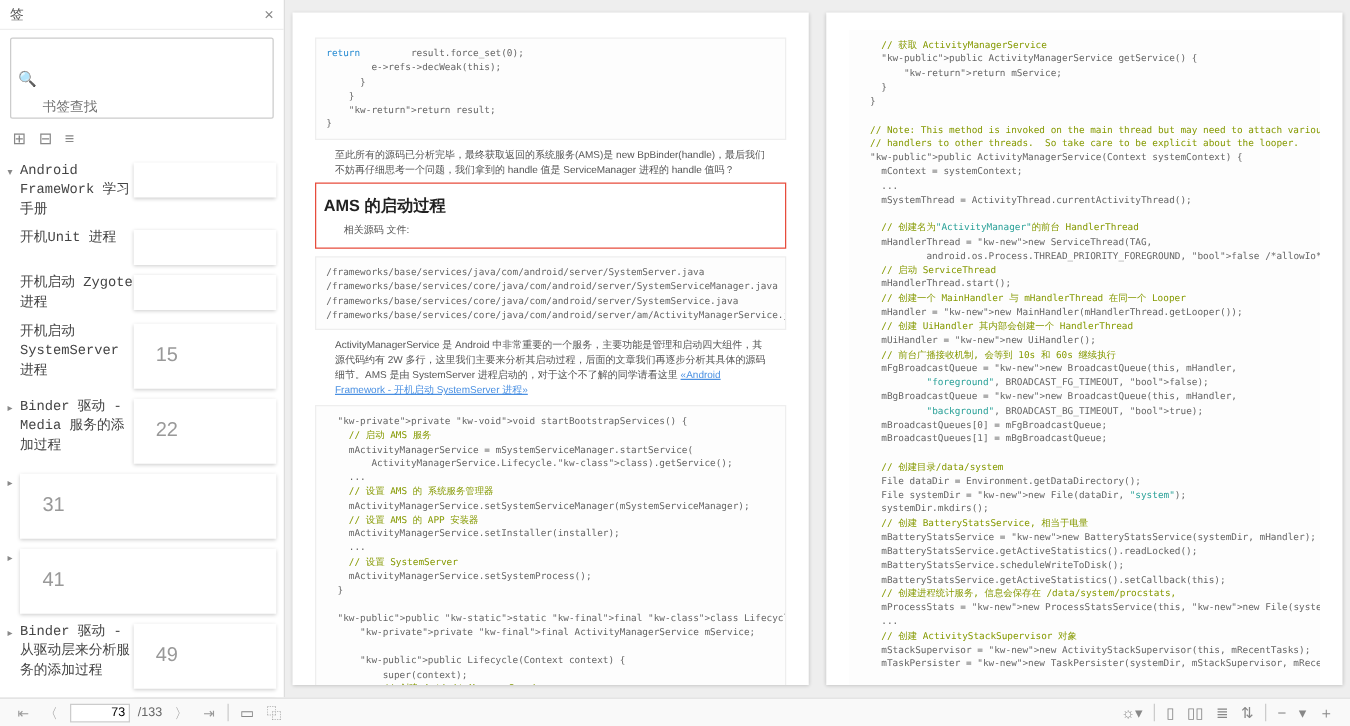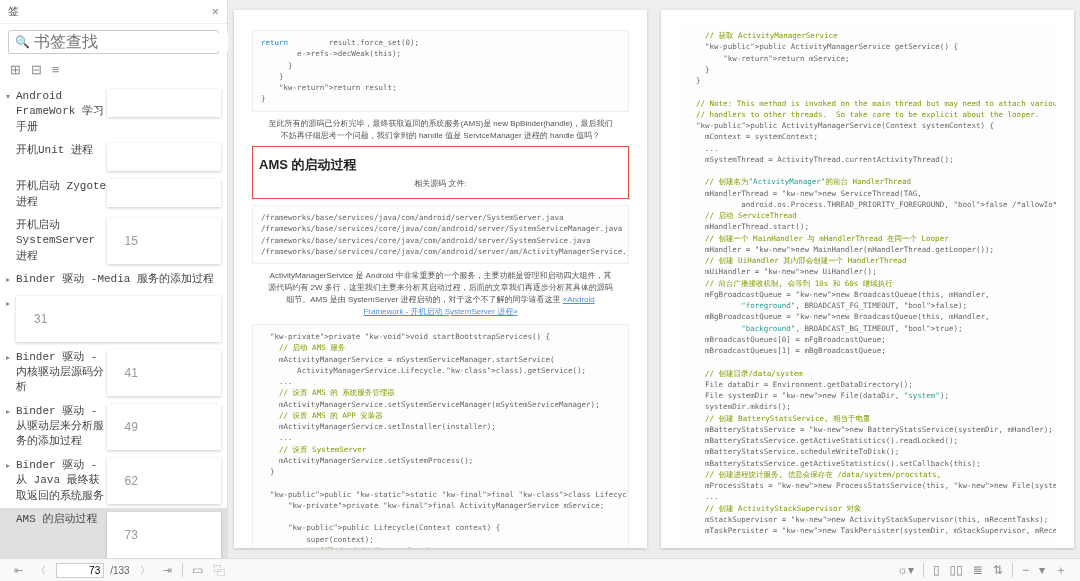--- a/index.html
+++ b/index.html
@@ -5,39 +5,39 @@
   * { box-sizing: border-box; margin: 0; padding: 0; }
   body { font-family: "Microsoft YaHei", Arial, sans-serif; font-size: 11px; background: #f5f5f5; width: 1080px; height: 581px; overflow: hidden; position: relative; }
   
   .sidebar { position: absolute; left: 0; top: 0; width: 228px; height: 558px; background: #fff; border-right: 1px solid #ddd; display: flex; flex-direction: column; }
   .sidebar-header { display: flex; align-items: center; padding: 4px 8px; border-bottom: 1px solid #eee; }
   .sidebar-title { flex: 1; font-size: 11px; color: #555; }
   .close-x { color: #888; cursor: pointer; font-size: 13px; }
   .search-row { padding: 6px 8px; }
   .search-wrap { display: flex; align-items: center; border: 1px solid #ccc; border-radius: 2px; padding: 2px 6px; background: #fff; }
   .search-wrap .mag { color: #888; margin-right: 4px; font-size: 12px; }
-  .search-wrap input { border: none; outline: none; flex: 1; font-size: 16px; }
+  .search-wrap input { border: none; outline: none; flex: 1; font-size: 11px; margin-top: 47px; }
   .toolbar-row { display: flex; gap: 10px; padding: 2px 10px 6px; color: #888; font-size: 13px; }
   .toolbar-row span { cursor: pointer; }
   
   .tree { flex: 1; overflow: auto; padding: 2px 0; }
   .tree-item { display: flex; align-items: flex-start; padding: 4px 6px; color: #444; cursor: pointer; position: relative; }
   .tree-item.level1 { padding-left: 6px; }
   .tree-item.level2 { }
   .tree-item .arrow { width: 10px; color: #888; font-size: 8px; display: inline-block; margin-top: 3px; }
   .tree-item .label { flex: 1; line-height: 1.4; font-family: Liberation Mono, monospace; }
-  .tree-item .page { color: #999; font-size: 12px; padding-right: 6px; }
+  .tree-item .page { color: #999; font-size: 16px; padding-right: 6px; }
   .tree-item.selected { background: #e0e0e0; }
   
   .content { position: absolute; left: 228px; top: 0; right: 0; height: 558px; background: #eee; display: flex; gap: 14px; padding: 10px 6px; overflow: hidden; }
   .page { background: #fff; box-shadow: 0 1px 3px rgba(0,0,0,.2); flex: 1; padding: 14px 18px; overflow: hidden; font-size: 8px; color: #555; line-height: 1.5; position: relative; }
   .page .code-block { background: #fdfdfd; border: 1px solid #eee; padding: 6px 8px; font-family: Consolas, monospace; font-size: 7.5px; white-space: pre; margin: 6px 0; color: #666; overflow: hidden; }
   .page h2 { font-size: 13px; font-weight: bold; color: #222; margin: 4px 0; }
   .red-box { border: 1px solid #e74c3c; padding: 4px 6px; margin: 4px 0; }
-  .page p { margin: 4px 16px; font-size: 8px; text-align: center; }
+  .page p { margin: 4px 16px; font-size: 8px; }
   .kw-return { color: #268bd2; }
   .str { color: #2aa198; }
   .cmt { color: #859900; }
   .link { color: #4a90e2; text-decoration: underline; }
   
   .bottombar { position: absolute; left: 0; right: 0; bottom: 0; height: 23px; background: #f9f9f9; border-top: 1px solid #ddd; display: flex; align-items: center; padding: 0 8px; color: #666; }
   .nav-btn { padding: 0 6px; cursor: pointer; color: #999; font-size: 11px; }
   .page-input-wrap { display: flex; align-items: center; margin: 0 4px; }
   .page-input { width: 48px; text-align: right; border: 1px solid #ccc; font-size: 10px; padding: 1px 3px; }
   .page-total { font-size: 10px; margin-left: 6px; }
@@ -81,28 +81,28 @@
         <span class="page"></span>
       </div>
       <div class="tree-item level2">
         <span class="arrow"></span>
         <span class="label">开机启动 SystemServer 进程</span>
         <span class="page">15</span>
       </div>
       <div class="tree-item level2">
         <span class="arrow">▸</span>
         <span class="label">Binder 驱动 -Media 服务的添加过程</span>
+        <span class="page">22</span>
       </div>
       <div class="tree-item level2">
         <span class="arrow">▸</span>
         <span class="page">31</span>
       </div>
       <div class="tree-item level2">
         <span class="arrow">▸</span>
-        <span class="label">Binder 驱动 -内核驱动层源码分析</span>
         <span class="page">41</span>
       </div>
       <div class="tree-item level2">
         <span class="arrow">▸</span>
         <span class="label">Binder 驱动 - 从驱动层来分析服务的添加过程</span>
         <span class="page">49</span>
       </div>
       <div class="tree-item level2">
         <span class="arrow">▸</span>
         <span class="label">Binder 驱动 - 从 Java 最终获取返回的系统服务</span>

